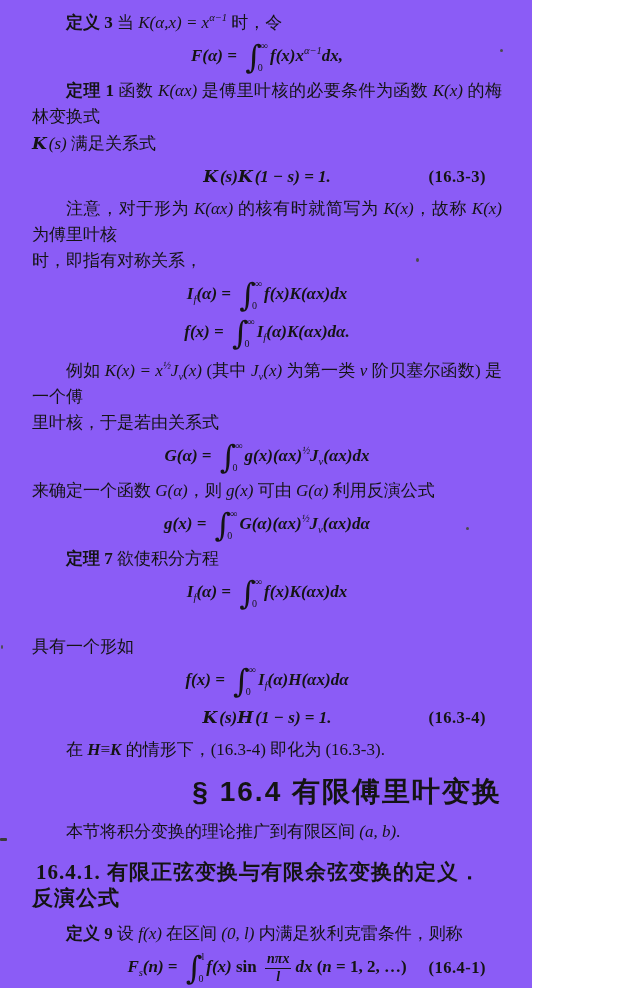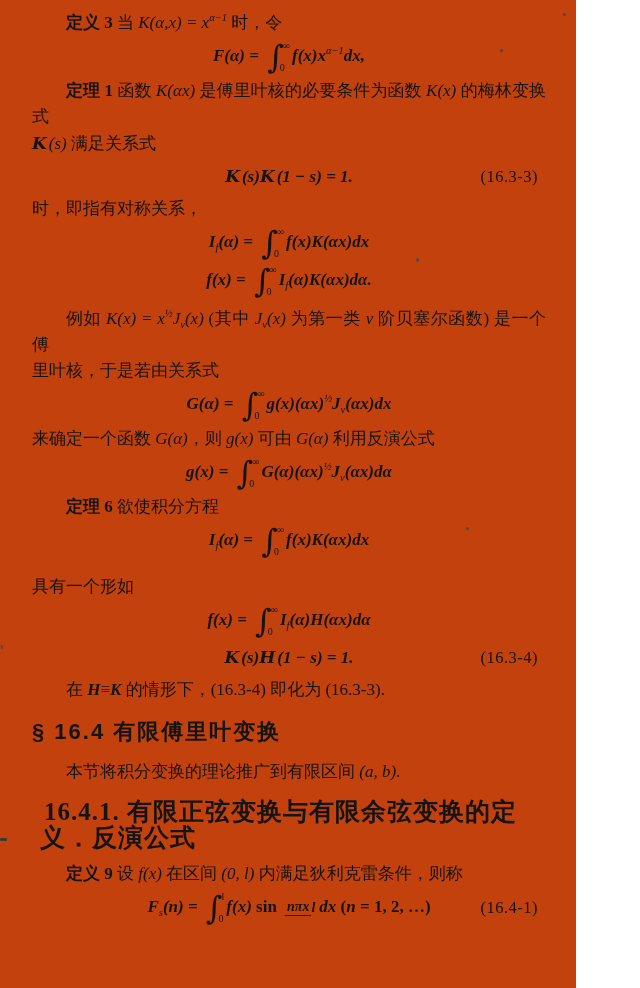--- a/index.html
+++ b/index.html
@@ -5,43 +5,43 @@
   html,body{margin:0;padding:0;}
   body{
     width:640px;height:988px;
     background:#ffffff;
     font-family:"Liberation Serif","DejaVu Serif",serif;
     color:#141414;
     -webkit-font-smoothing:none;
   }
   .page{
     position:relative;
-    width:576px;height:988px;
-    background:#c2410c;
+    width:532px;height:988px;
+    background:#8b5cf6;
     overflow:hidden;
   }
   .content{
     padding:10px 30px 0 32px;
     font-size:17px;
     line-height:26px;
   }
   .line{min-height:26px;}
   .para{text-align:justify;}
   .indent{text-indent:34px;}
   .formula-row{
     position:relative;
     text-align:center;
     margin:6px 0;
   }
   .f-big{margin:4px 0;}
   .eqno{
     position:absolute;
-    right:8px;top:50%;
+    right:16px;top:50%;
     transform:translateY(-50%);
-    font-weight:normal;
+    font-weight:bold;
     font-size:16.5px;
     letter-spacing:0.5px;
   }
   
   .tk-n{}
   .tk-b{font-weight:bold;}
   .tk-i{font-style:italic;}
   .tk-bi{font-weight:bold;font-style:italic;}
   .tk-scr{
     font-style:italic;font-weight:bold;
@@ -74,45 +74,45 @@
     line-height:10px;
     margin-left:-1px;
     padding:1px 0;
     font-style:normal;
   }
   .iup{align-self:flex-start;}
   .ilo{align-self:flex-start;margin-left:-3px;}
   
   .frac{
     display:inline-flex;
-    flex-direction:row;
+    flex-direction:column;
     vertical-align:middle;
     text-align:center;
     font-size:0.82em;
     line-height:1.05;
     margin:0 4px;
     font-style:italic;
     font-weight:600;
   }
   .frac .num{border-bottom:1.5px solid #141414;padding:0 2px 1px;}
   .frac .den{padding-top:1px;}
   
   .heading1{
-    text-align:left;
+    text-align:right;
     font-weight:bold;
-    font-size:22px;
+    font-size:28px;
     letter-spacing:2px;
     margin:16px 0 14px;
     font-family:"Liberation Sans","DejaVu Sans",sans-serif;
   }
   .heading2{
     font-weight:bold;
-    font-size:25px;
+    font-size:21px;
     letter-spacing:1px;
-    margin:14px 8px 10px;
+    margin:14px 0 10px;
     text-indent:4px;
     font-family:"Liberation Serif","DejaVu Serif",serif;
   }
   
   .speck{
     position:absolute;
     background:#4a4a4a;
     border-radius:50%;
   }
   .s1{width:3px;height:3px;left:563px;top:13px;}
@@ -154,20 +154,21 @@
 
     <div class="line para indent" style="margin-top:4px"><span class="tk-b">定理 1</span><span class="tk-n">  函数 </span><span class="tk-i">K(αx)</span><span class="tk-n"> 是傅里叶核的必要条件为函数 </span><span class="tk-i">K(x)</span><span class="tk-n"> 的梅林变换式</span></div>
 
     <div class="line para"><span class="tk-scr">K</span><span class="tk-i">(s)</span><span class="tk-n"> 满足关系式</span></div>
 
     <div class="formula-row">
       <span><span class="tk-scr">K</span><span class="tk-i">(s)</span><span class="tk-scr">K</span><span class="tk-i">(1 − s) = 1.</span></span>
       <span class="eqno">(16.3-3)</span>
     </div>
 
+    <div class="line para indent"><span class="tk-n">注意，对于形为 </span><span class="tk-i">K(αx)</span><span class="tk-n"> 的核有时就简写为 </span><span class="tk-i">K(x)</span><span class="tk-n">，故称 </span><span class="tk-i">K(x)</span><span class="tk-n"> 为傅里叶核</span></div>
 
     <div class="line para"><span class="tk-n">时，即指有对称关系，</span></div>
 
     <div class="formula-row f-big"><span class="tk-i">I</span><span class="tk-sub">f</span><span class="tk-i">(α) = </span><span class="int">
           <span class="isym">∫</span>
           <span class="ilims">
             <span class="iup">∞</span>
             <span class="ilo">0</span>
           </span>
         </span><span class="tk-i">f(x)K(αx)dx</span></div>
@@ -196,31 +197,31 @@
 
     <div class="formula-row f-big"><span class="tk-i">g(x) = </span><span class="int">
           <span class="isym">∫</span>
           <span class="ilims">
             <span class="iup">∞</span>
             <span class="ilo">0</span>
           </span>
         </span><span class="tk-i">G(α)(αx)</span><span class="tk-sup">½</span><span class="tk-i">J</span><span class="tk-sub">ν</span><span class="tk-i">(αx)dα</span></div>
 
 
-    <div class="line para indent"><span class="tk-b">定理 6</span><span class="tk-n">  欲使积分方程</span></div>
+    <div class="line para indent"><span class="tk-b">定理 7</span><span class="tk-n">  欲使积分方程</span></div>
 
     <div class="formula-row f-big"><span class="tk-i">I</span><span class="tk-sub">f</span><span class="tk-i">(α) = </span><span class="int">
           <span class="isym">∫</span>
           <span class="ilims">
             <span class="iup">∞</span>
             <span class="ilo">0</span>
           </span>
         </span><span class="tk-i">f(x)K(αx)dx</span></div>
 
-    <div class="line para" style="margin-top:16px"><span class="tk-n">具有一个形如</span></div>
+    <div class="line para" style="margin-top:24px"><span class="tk-n">具有一个形如</span></div>
 
     <div class="formula-row f-big"><span class="tk-i">f(x) = </span><span class="int">
           <span class="isym">∫</span>
           <span class="ilims">
             <span class="iup">∞</span>
             <span class="ilo">0</span>
           </span>
         </span><span class="tk-i">I</span><span class="tk-sub">f</span><span class="tk-i">(α)H(αx)dα</span></div>
 
 

